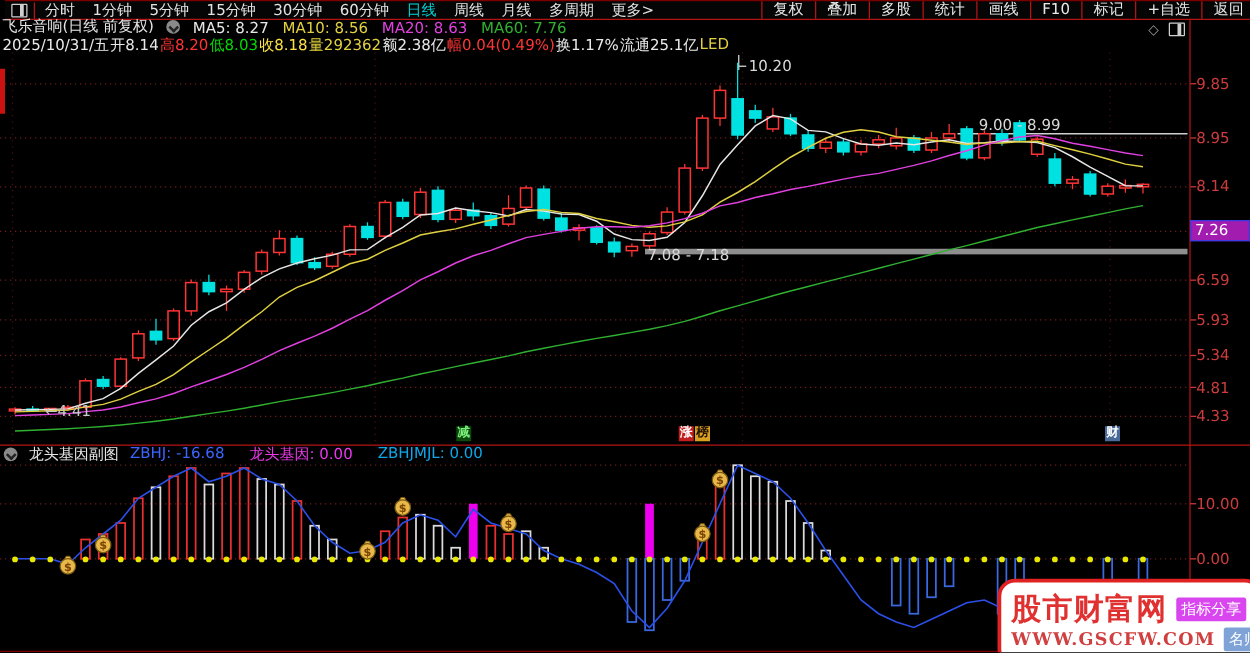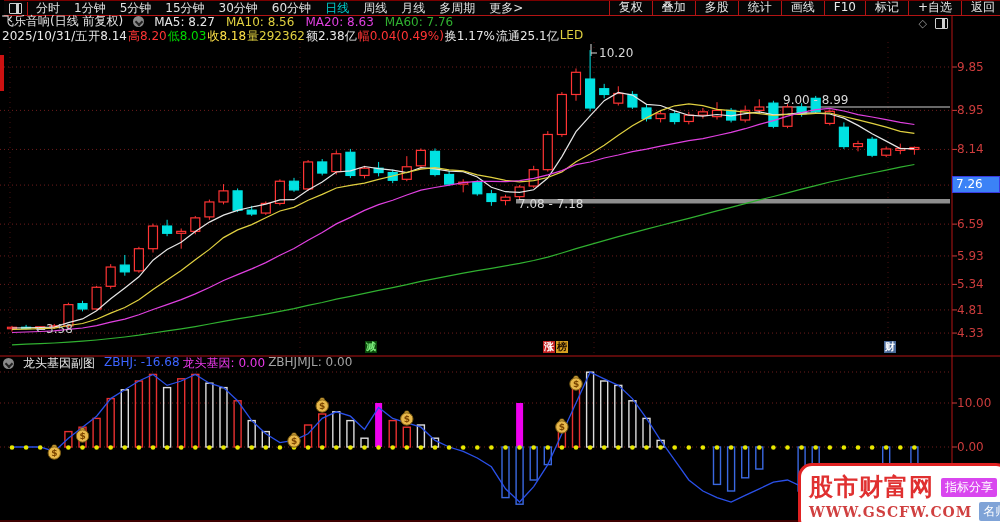--- a/index.html
+++ b/index.html
@@ -21,21 +21,21 @@
   #inforow{position:absolute;left:2px;top:15px;height:13px;display:flex;gap:10px;align-items:center;white-space:nowrap;}
   #quoterow{position:absolute;left:2px;top:28px;height:13px;display:flex;gap:1px;align-items:flex-start;white-space:nowrap;}
   .chev-circle{width:11px;height:11px;border-radius:50%;background:#8a8a8a;position:relative;flex:none;}
   .chev-circle::after{content:"";position:absolute;left:2.5px;top:3px;width:4px;height:4px;
       border-right:2px solid #222;border-bottom:2px solid #222;transform:rotate(45deg);}
   #corner-icons{position:absolute;right:52px;top:17px;display:flex;gap:8px;align-items:center;color:#9a9a9a;font-size:11px;}
   
   #chart-svg{position:absolute;left:0;top:0;}
   
   .ax-label{position:absolute;left:957px;color:#cd3c3c;font-size:12px;}
-  #price-box{position:absolute;left:952px;top:176px;width:48px;height:17px;background:#3b82f6;
+  #price-box{position:absolute;left:952px;top:176px;width:48px;height:17px;background:#a21caf;
              border:1px solid #3a3ae0;color:#fff;line-height:15px;padding-left:3px;box-sizing:border-box;}
   .annot{position:absolute;color:#d8d8d8;font-size:12px;white-space:nowrap;}
   .marker{position:absolute;top:341px;width:12px;height:12px;font-size:10px;line-height:12px;
           text-align:center;font-weight:bold;}
   
   #subheader{position:absolute;left:3px;top:357px;height:13px;display:flex;gap:9px;align-items:center;white-space:nowrap;}
   
   #watermark{position:absolute;left:798px;top:463px;width:212px;height:70px;background:#fff;
              border:3px solid #e02222;border-radius:14px;box-sizing:border-box;
              display:flex;flex-direction:column;justify-content:center;gap:3px;padding:4px 8px;}
@@ -437,36 +437,36 @@
       <div class="ax-label" style="top: 302.928px;">4.81</div>
       <div class="ax-label" style="top: 326.064px;">4.33</div>
     </div>
   <div id="price-box">
     <span>7.26</span>
   </div>
 
   <div class="annot" style="left:599px;top:46px;">10.20</div>
   <div class="annot" style="left:783px;top:93px;">9.00 - 8.99</div>
   <div class="annot" style="left:518px;top:197px;">7.08 - 7.18</div>
-  <div class="annot" style="left:36px;top:322px;color:#c8c8c8;">←3.58</div>
+  <div class="annot" style="left:36px;top:322px;color:#c8c8c8;">←4.41</div>
 
   <div id="markers">
       <div class="marker" style="left: 365px; background: rgb(11, 74, 11); color: rgb(124, 240, 124);">减</div>
       <div class="marker" style="left: 543px; background: rgb(194, 32, 32); color: rgb(255, 255, 255);">涨</div>
       <div class="marker" style="left: 556px; background: rgb(216, 160, 32); color: rgb(34, 17, 0);">榜</div>
       <div class="marker" style="left: 884px; background: rgb(74, 106, 154); color: rgb(255, 255, 255);">财</div>
     </div>
 
   <div id="subheader">
     <span class="chev-circle"></span>
     <span>龙头基因副图</span>
-    <span id="sub-values" style="display:flex;gap:3px;">
+    <span id="sub-values" style="display:flex;gap:20px;">
         <span style="color: rgb(60, 100, 255);">ZBHJ: -16.68</span>
         <span style="color: rgb(232, 56, 232);">龙头基因: 0.00</span>
-        <span style="color: #a3a3a3;">ZBHJMJL: 0.00</span>
+        <span style="color: #0ea5e9;">ZBHJMJL: 0.00</span>
       </span>
   </div>
   <div id="sub-axis">
       <div class="ax-label" style="top: 396px;">10.00</div>
       <div class="ax-label" style="top: 440px;">0.00</div>
     </div>
 
   <div id="watermark">
     <div class="wm-row">
       <span id="wm-title">股市财富网</span>

